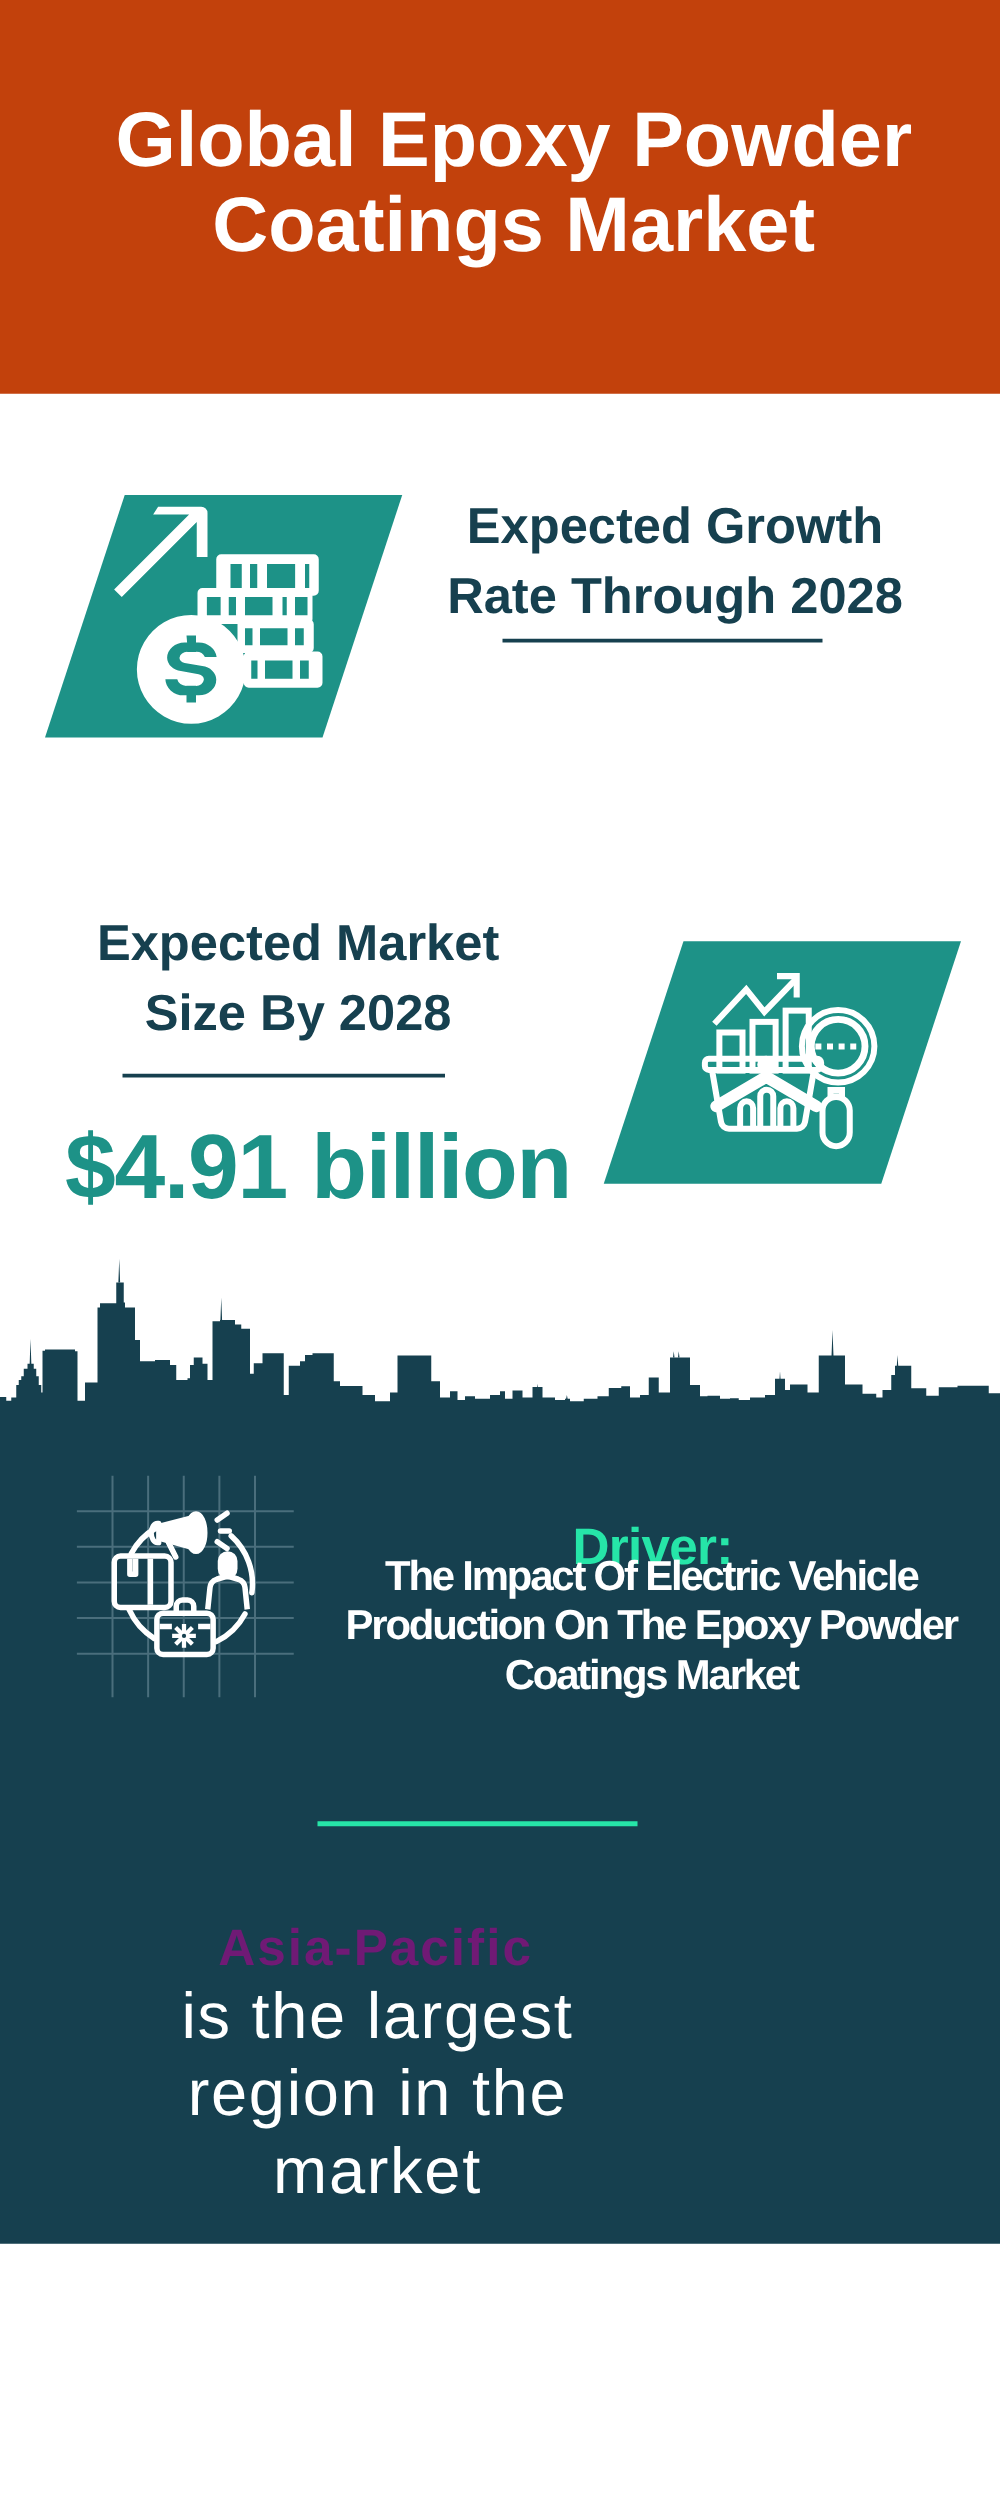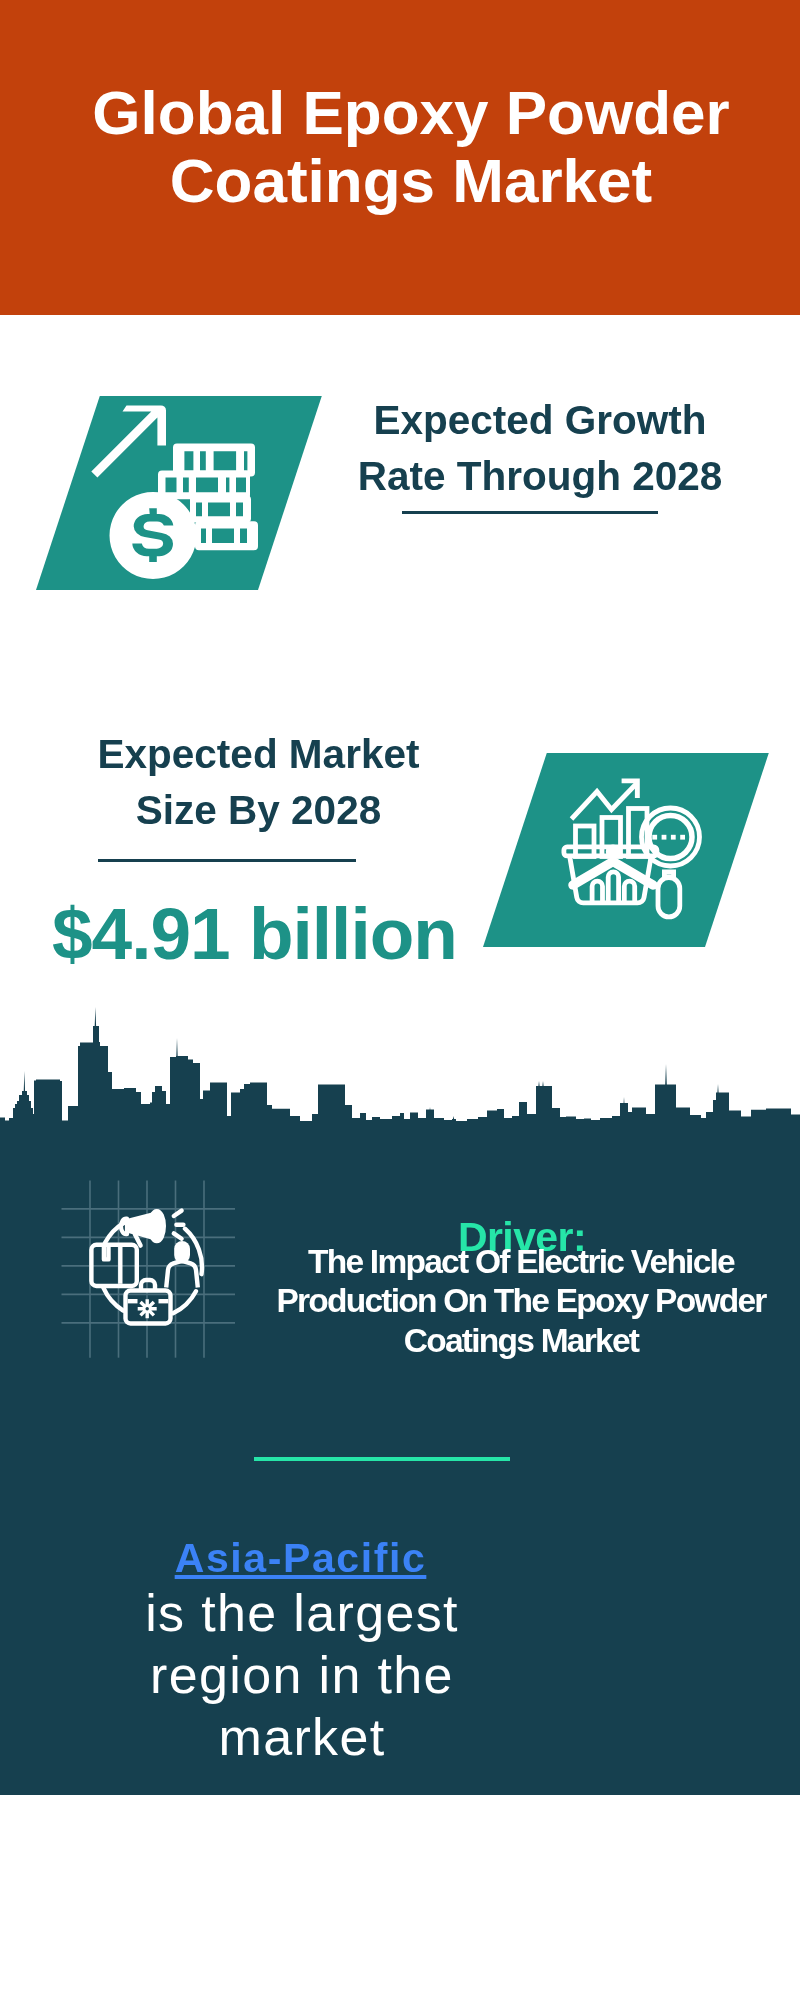--- a/index.html
+++ b/index.html
@@ -21,33 +21,33 @@
 
   .divider { position:absolute; height:3px; background:#16404F; }
   .stat-title { position:absolute; text-align:center; color:#16404F; font-size:40.5px; font-weight:bold; line-height:1.395; }
   .stat-value { position:absolute; text-align:center; color:#1D9287; font-size:100px; font-weight:bold; line-height:1; white-space:nowrap; letter-spacing:-4px;}
 
   
   #sec1-title { left:340px; top:392px; width:400px; }
   #sec1-div   { left:402px; top:511px; width:256px; }
   #sec1-value { left:330px; top:546px; width:400px; }
 
-  #sec2-title { left:54px; top:726px; width:409px; }
+  #sec2-title { left:34px; top:726px; width:409px; }
   #sec2-div   { left:98px; top:859px; width:258px; }
   #sec2-value { left:52px; top:881px; width:400px; font-size:73px; letter-spacing:-1px;margin-top:16px; }
 
 
   
   #driver-label { position:absolute; left:277px; top:1189px; width:490px; text-align:center; color:#26E5A8;
       font-size:41px; font-weight:bold; line-height:1.2; letter-spacing:-0.6px;margin-top:24px; }
   #driver-text { position:absolute; left:271px; top:1242px; width:500px; text-align:center; color:#ffffff;
       font-size:33.5px; font-weight:bold; line-height:1.172; letter-spacing:-1.75px; }
   #driver-divider { position:absolute; left:254px; top:1456.6px; width:256px; height:4.8px; background:#26E5A8; }
-  #region-name { position:absolute; left:70px; top:1534px; width:461px; text-align:center; color:#3b82f6;
-      font-size:41px; font-weight:bold; line-height:1.2; letter-spacing:1.6px;text-decoration:underline; }
+  #region-name { position:absolute; left:70px; top:1534px; width:461px; text-align:center; color:#701a75;
+      font-size:41px; font-weight:bold; line-height:1.2; letter-spacing:1.6px; }
   #region-text { position:absolute; left:102px; top:1583px; width:400px; text-align:center; color:#ffffff;
       font-size:52px; font-weight:normal; line-height:1.188; letter-spacing:1.35px; }
   
   .dark { position:absolute; left:0; top:1122px; width:800px; height:673px; background:#16404F; }
   #skyline { position:absolute; left:0; top:1000px; }
 </style>
 </head>
 <body>
 
 <div class="page">

